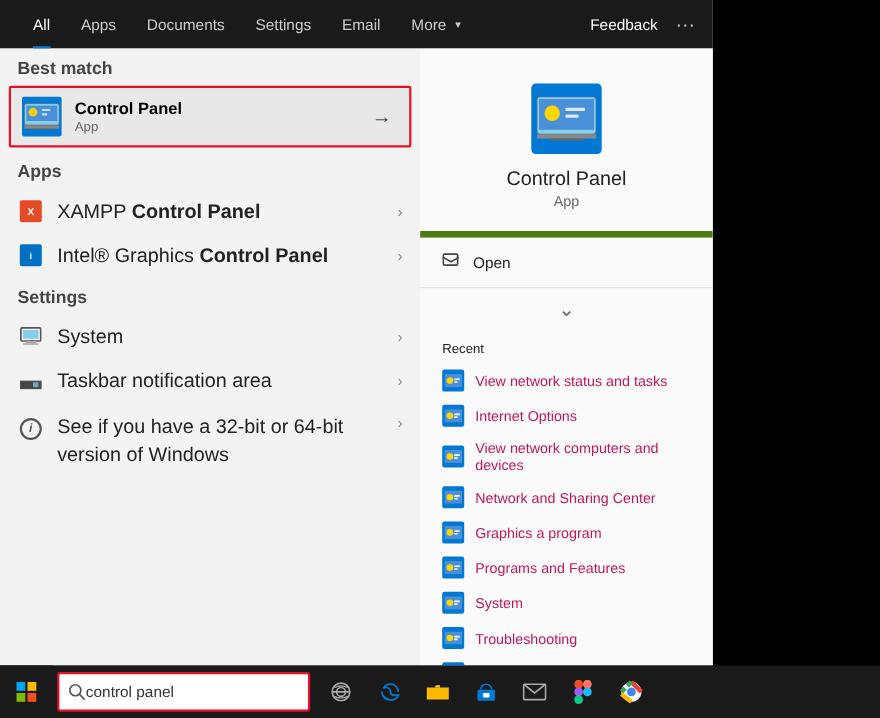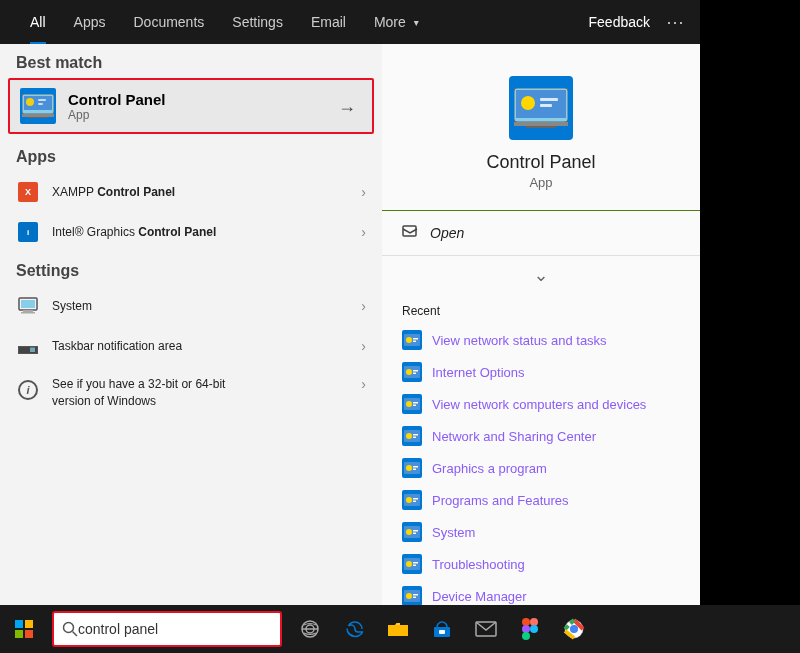--- a/index.html
+++ b/index.html
@@ -58,21 +58,21 @@
       align-items: center;
       justify-content: center;
       cursor: pointer;
     }
 
     
     .start-menu {
       position: absolute;
       bottom: 48px;
       left: 0;
-      width: 700px;
+      width: 648px;
       height: 605px;
       background: #f3f3f3;
       display: flex;
       flex-direction: column;
     }
 
     
     .top-nav {
       background: #1a1a1a;
       height: 44px;
@@ -203,21 +203,21 @@
     }
     .list-item-icon {
       width: 24px;
       height: 24px;
       display: flex;
       align-items: center;
       justify-content: center;
       flex-shrink: 0;
       margin-right: 12px;
     }
-    .list-item-text { flex: 1; font-size: 12px; color: #222; }
+    .list-item-text { flex: 1; font-size: 18px; color: #222; }
     .list-item-text .bold { font-weight: 700; }
     .list-item-arrow { color: #888; font-size: 14px; }
 
     
     .right-icon-area {
       display: flex;
       flex-direction: column;
       align-items: center;
       padding: 32px 0 20px 0;
     }
@@ -231,23 +231,22 @@
       justify-content: center;
       margin-bottom: 12px;
     }
     .right-app-title { font-size: 18px; font-weight: 400; color: #222; }
     .right-app-type { font-size: 13px; color: #666; margin-top: 2px; }
 
     .right-action {
       display: flex;
       align-items: center;
       padding: 12px 20px;
-      border-top: 1px solid #4d7c0f;
-      cursor: pointer;
-      font-style: italic;
+      border-top: 6px solid #4d7c0f;
+      cursor: pointer;
     }
     .right-action-icon { margin-right: 12px; color: #444; font-size: 16px; }
     .right-action-label { font-size: 14px; color: #222; }
 
     .expand-btn {
       display: flex;
       justify-content: center;
       padding: 8px;
       border-top: 1px solid #e0e0e0;
       cursor: pointer;
@@ -271,21 +270,21 @@
       width: 20px;
       height: 20px;
       background: #0078d4;
       border-radius: 2px;
       flex-shrink: 0;
       margin-right: 10px;
       display: flex;
       align-items: center;
       justify-content: center;
     }
-    .recent-item-text { font-size: 13px; color: #8b5cf6; }
+    .recent-item-text { font-size: 13px; color: #be185d; }
 
     
     .xampp-icon {
       width: 20px;
       height: 20px;
       background: #e34c26;
       border-radius: 2px;
       display: flex;
       align-items: center;
       justify-content: center;

